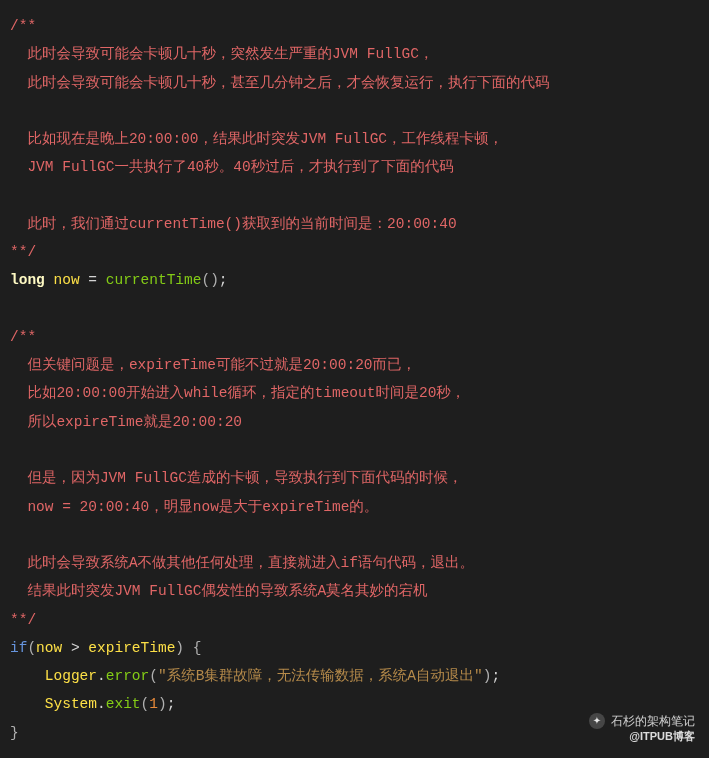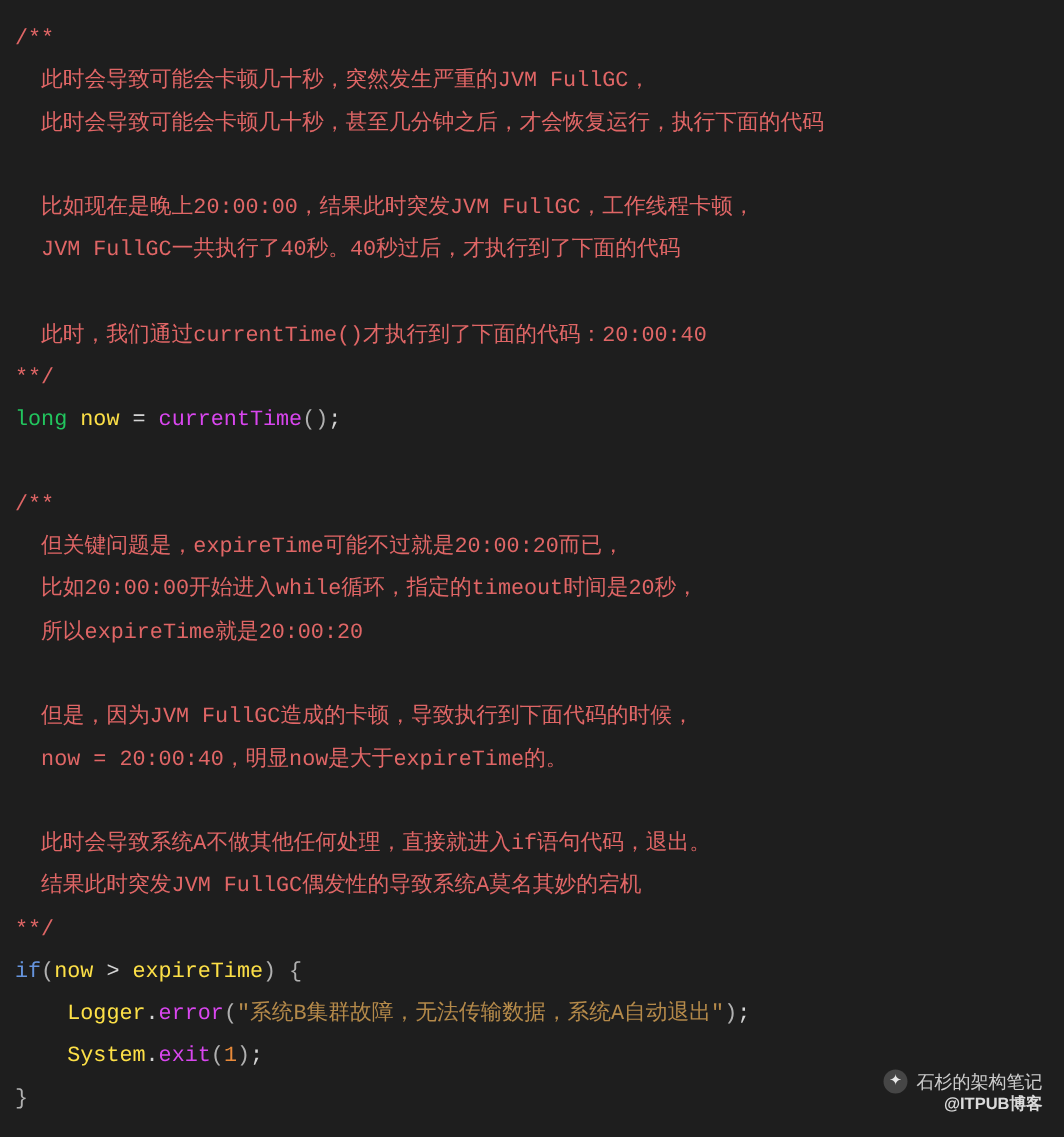--- a/index.html
+++ b/index.html
@@ -17,24 +17,24 @@
       width: 709px;
       height: 758px;
       position: relative;
       overflow: hidden;
     }
     .code {
       white-space: pre;
     }
     .comment { color: #e06666; }
     .keyword { color: #6694dd; text-align: center; }
-    .type { color: #22c55e; }
+    .type { color: #fef9c3; font-weight: bold; }
     .ident { color: #fde047; }
     .dot { color: #d4d4d4; }
-    .funcname { color: #d946ef; }
+    .funcname { color: #84cc16; }
     .string { color: #b58a4a; }
     .number { color: #e88a3a; }
     .paren { color: #b0b0b0; }
     .brace { color: #b0b0b0; }
     .op { color: #d4d4d4; }
     .semi { color: #d4d4d4; }
     .watermark {
       position: absolute;
       bottom: 14px;
       right: 14px;
@@ -73,21 +73,21 @@
 </head>
 <body>
 
 <div class="code"><span class="comment">/**</span>
 <span class="comment">  此时会导致可能会卡顿几十秒，突然发生严重的JVM FullGC，</span>
 <span class="comment">  此时会导致可能会卡顿几十秒，甚至几分钟之后，才会恢复运行，执行下面的代码</span>
 
 <span class="comment">  比如现在是晚上20:00:00，结果此时突发JVM FullGC，工作线程卡顿，</span>
 <span class="comment">  JVM FullGC一共执行了40秒。40秒过后，才执行到了下面的代码</span>
 
-<span class="comment">  此时，我们通过currentTime()才执行到了下面的代码：20:00:40</span>
+<span class="comment">  此时，我们通过currentTime()获取到的当前时间是：20:00:40</span>
 <span class="comment">**/</span>
 <span class="type">long</span> <span class="ident">now</span><span class="op"> = </span><span class="funcname">currentTime</span><span class="paren">()</span><span class="semi">;</span>
 
 <span class="comment">/**</span>
 <span class="comment">  但关键问题是，expireTime可能不过就是20:00:20而已，</span>
 <span class="comment">  比如20:00:00开始进入while循环，指定的timeout时间是20秒，</span>
 <span class="comment">  所以expireTime就是20:00:20</span>
 
 <span class="comment">  但是，因为JVM FullGC造成的卡顿，导致执行到下面代码的时候，</span>
 <span class="comment">  now = 20:00:40，明显now是大于expireTime的。</span>

